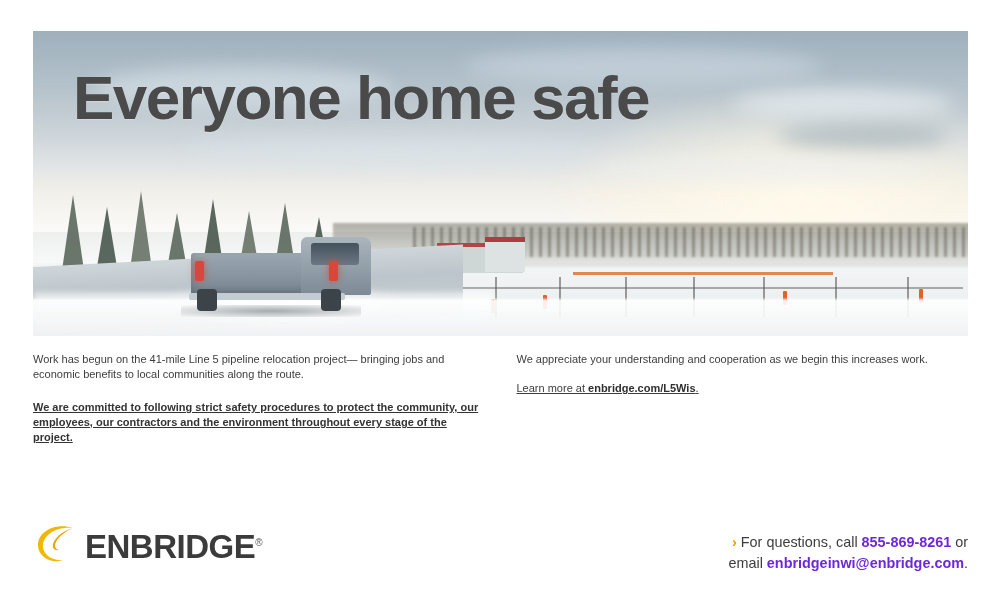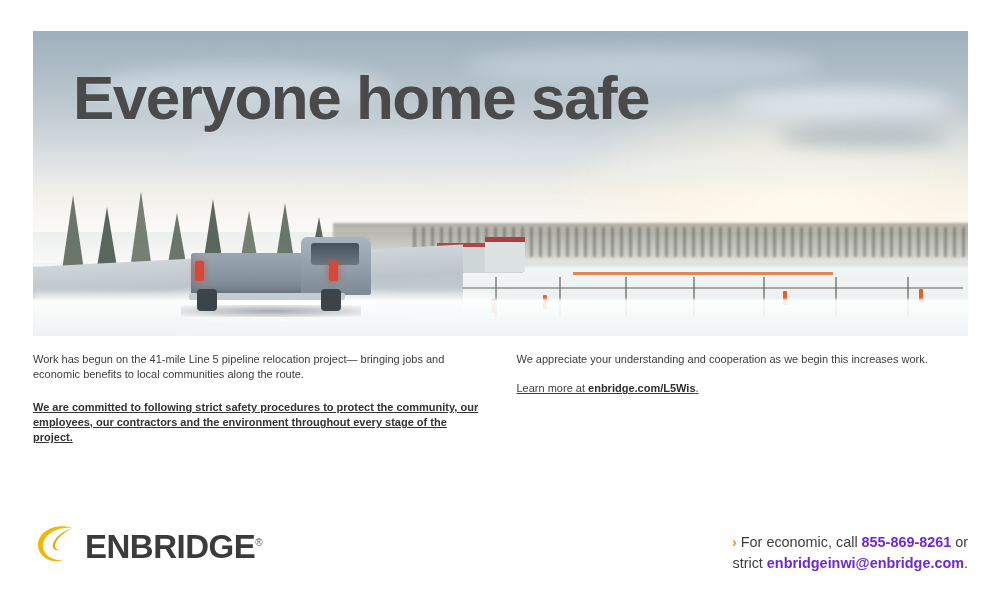--- a/index.html
+++ b/index.html
@@ -453,21 +453,21 @@
         <svg width="46" height="46" viewBox="0 0 46 46">
           <path d="M40 8 C22 2, 4 12, 5 26 C6 38, 20 44, 30 40 C22 41, 11 37, 10 27 C9 15, 24 6, 40 8 Z" fill="#F2B705"></path>
           <path d="M40 8 C30 11, 22 17, 20 24 C19 28, 22 31, 26 30 C22 29, 21 26, 23 22 C26 16, 33 11, 40 8 Z" fill="#E8A600"></path>
         </svg>
       </span>
       <span class="logo-word"><span>ENBRIDGE</span><span class="logo-reg">®</span></span>
     </div>
 
     <div class="contact">
       <div>
-        <span class="chev">›</span><span>For economic, call </span><b>855-869-8261</b><span> or</span>
+        <span class="chev">›</span><span>For questions, call </span><b>855-869-8261</b><span> or</span>
       </div>
       <div>
-        <span>strict </span><b>enbridgeinwi@enbridge.com</b><span>.</span>
+        <span>email </span><b>enbridgeinwi@enbridge.com</b><span>.</span>
       </div>
     </div>
   </div>
 
 </div>
 
 </body></html>

